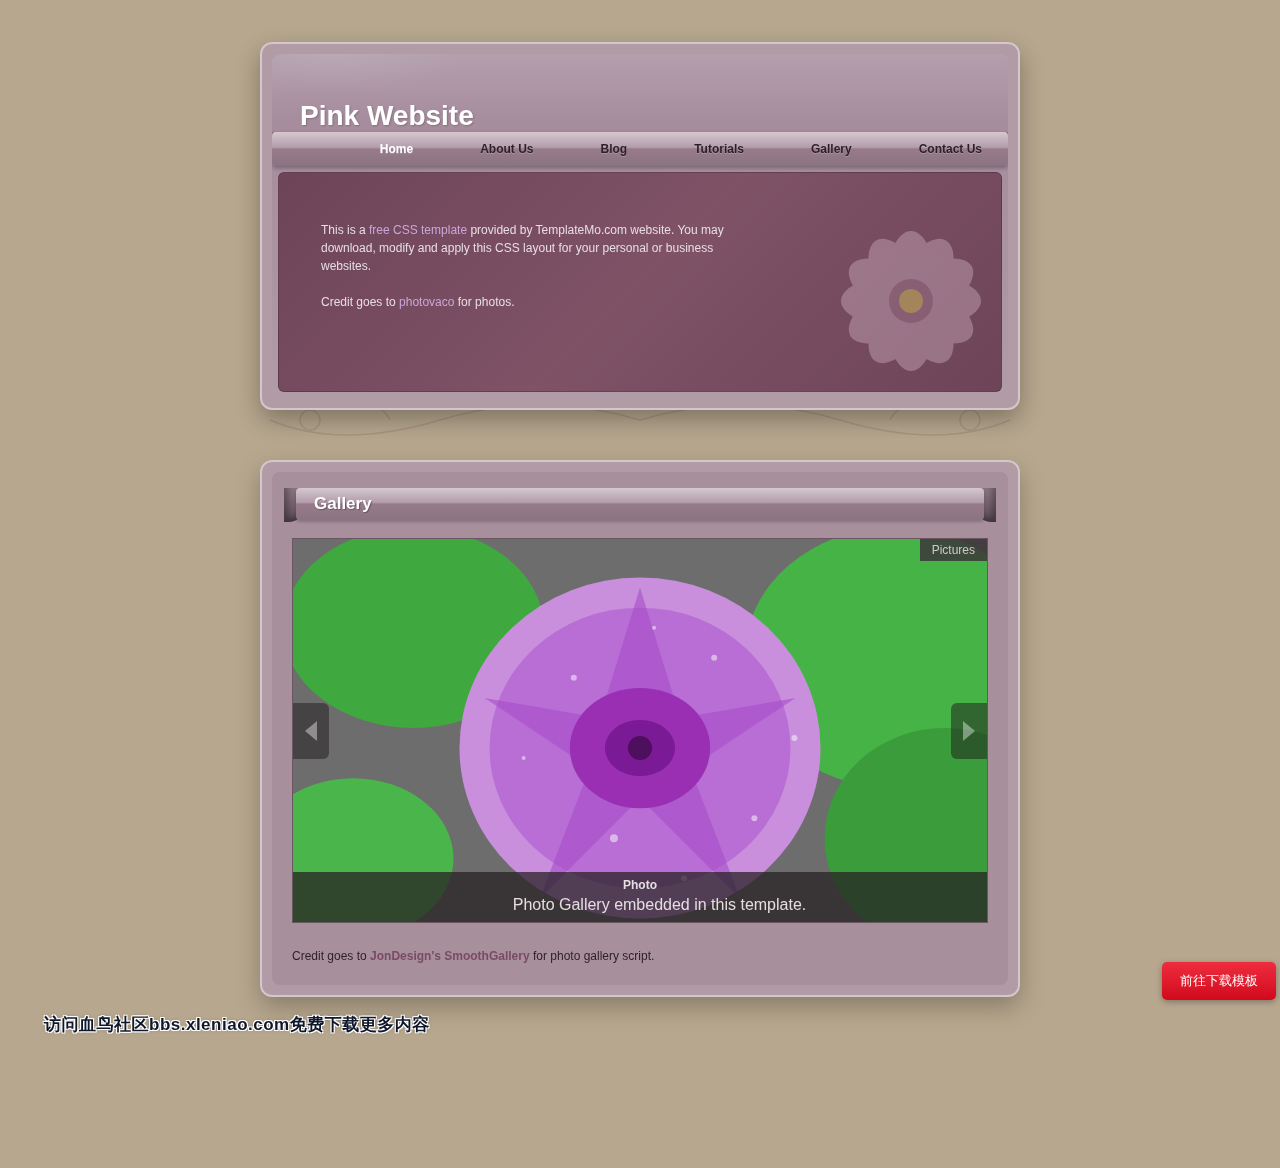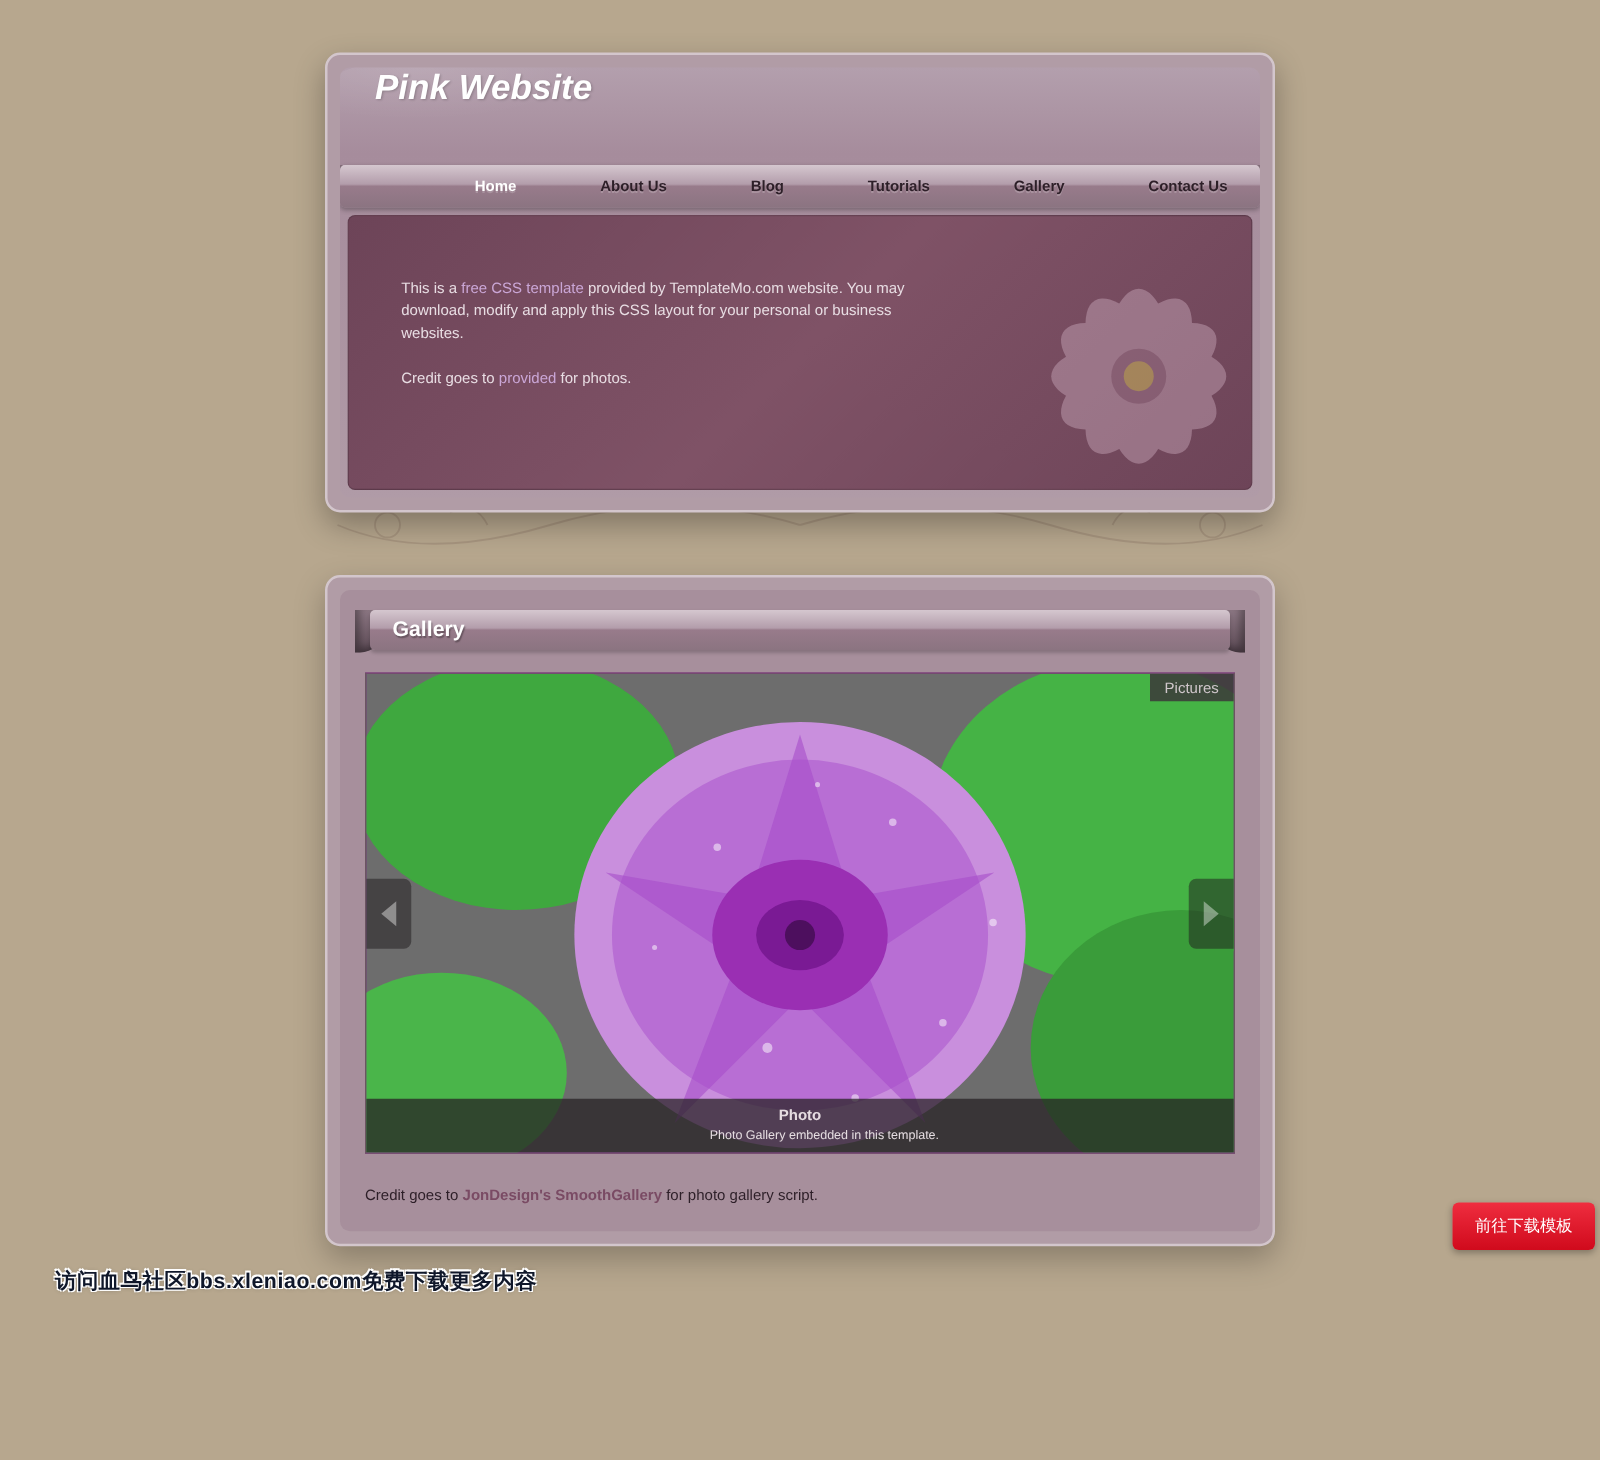--- a/index.html
+++ b/index.html
@@ -29,24 +29,23 @@
 .header-inner {
   background: linear-gradient(180deg, #b39fad 0%, #a68c9c 20%, #b09ba7 100%);
   border-radius: 8px;
   padding-bottom: 6px;
   overflow: hidden;
   position: relative;
 }
 .site-title-area {
   height: 78px;
   display: flex;
-  align-items: flex-start;
+  align-items: flex-end;
   padding-left: 28px;
   position: relative;
-  font-style: italic;
 }
 .site-title-area::before {
   content: "";
   position: absolute;
   top: -20px; left: -40px;
   width: 400px; height: 120px;
   background: radial-gradient(ellipse 200px 60px at 100px 20px, rgba(255,255,255,0.1), transparent 70%);
   border-radius: 50%;
 }
 .site-title {
@@ -216,21 +215,21 @@
 .gallery-nav.next span { border-left: 12px solid rgba(255,255,255,0.4); }
 .gallery-caption {
   position: absolute;
   bottom: 0; left: 0; right: 0;
   background: rgba(40,35,38,0.75);
   color: #e5dde1;
   text-align: center;
   padding: 6px 0 8px;
 }
 .gallery-caption .title { font-size: 12px; font-weight: bold; margin-bottom: 4px; }
-.gallery-caption .desc { font-size: 10px; padding-left: 39px; }
+.gallery-caption .desc { font-size: 16px; padding-left: 39px; }
 .credit-line {
   margin: 26px 14px 8px;
   font-size: 12px;
   color: #2d1f28;
 }
 .credit-line a { color: #7a4b64; font-weight: bold; text-decoration: none; }
 .dl-btn {
   position: fixed;
   right: 4px;
   bottom: 168px;
@@ -300,21 +299,21 @@
             <ellipse cx="110" cy="110" rx="28" ry="70" transform="rotate(120 110 110)"></ellipse>
             <ellipse cx="110" cy="110" rx="28" ry="70" transform="rotate(150 110 110)"></ellipse>
           </g>
           <circle cx="110" cy="110" r="22" fill="#9b7489"></circle>
           <circle cx="110" cy="110" r="12" fill="#d4c05a"></circle>
         </svg>
         <p>
           <span>This is a </span><a href="#">free CSS template</a><span> provided by TemplateMo.com website. You may download, modify and apply this CSS layout for your personal or business websites.</span>
         </p>
         <p>
-          <span>Credit goes to </span><a href="#">provided</a><span> for photos.</span>
+          <span>Credit goes to </span><a href="#">photovaco</a><span> for photos.</span>
         </p>
       </div>
     </div>
   </div>
 
   <div class="content-box">
     <div class="content-inner">
       <div class="section-header-wrap">
         <div class="sh-curl left"></div>
         <div class="sh-curl right"></div>

